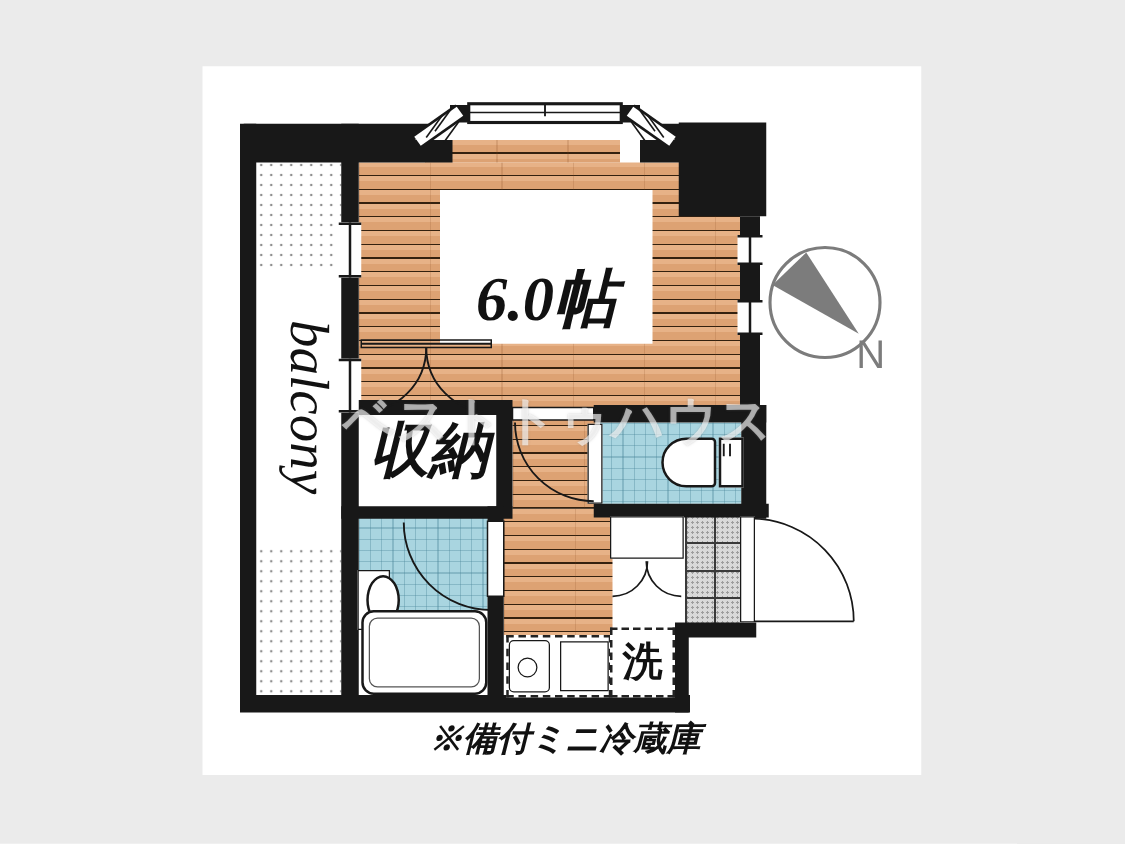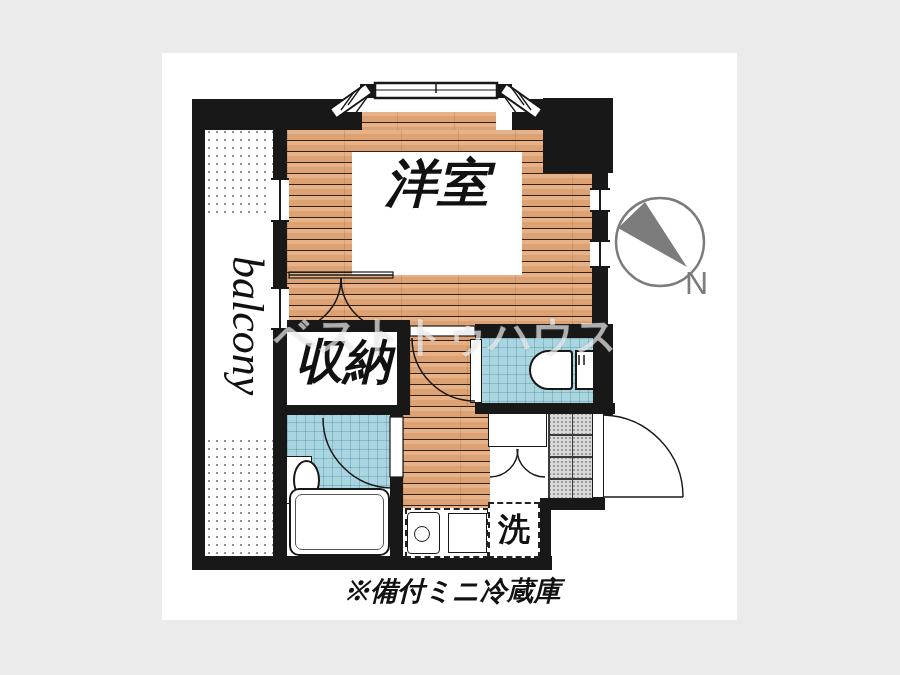--- a/index.html
+++ b/index.html
@@ -74,21 +74,21 @@
   <div class="abs wall" style="left:235px;top:275px;width:13px;height:79px;"></div>
   <div class="abs wall" style="left:111px;top:352px;width:137px;height:10px;"></div>
   <div class="abs wall" style="left:431px;top:271px;width:20px;height:91px;"></div>
   <div class="abs wall" style="left:313px;top:350px;width:140px;height:11px;"></div>
   <div class="abs wall" style="left:228px;top:352px;width:13px;height:12px;"></div>
   <div class="abs wall" style="left:228px;top:424px;width:13px;height:81px;"></div>
   <div class="abs wall" style="left:378px;top:445px;width:65px;height:12px;"></div>
   <div class="abs wall" style="left:378px;top:453px;width:11px;height:64px;"></div>
 
   <div class="abs" style="left:190px;top:99px;width:170px;height:123px;background:#fff;"></div>
-  <div class="abs label-jp" style="left:190px;top:104px;width:170px;font-size:52px;">洋室</div>
+  <div class="abs label-jp" style="left:190px;top:160px;width:170px;font-size:50px;">6.0帖</div>
 
   <div class="abs label-jp" style="left:125px;top:284px;width:112px;font-size:48px;text-align:center;">収納</div>
 
   <div class="abs" style="left:367px;top:297px;width:44px;height:40px;background:#fff;border:2px solid #181818;border-radius:22px 4px 4px 22px;box-sizing:border-box;"></div>
   <div class="abs" style="left:413px;top:297px;width:20px;height:40px;background:#fff;border:2px solid #181818;box-sizing:border-box;"></div>
 
   <div class="abs thinbox" style="left:308px;top:286px;width:12px;height:64px;"></div>
 
   <div class="abs thinbox" style="left:124px;top:403px;width:26px;height:48px;"></div>
   <div class="abs" style="left:131px;top:407px;width:27px;height:40px;background:#fff;border:2px solid #181818;border-radius:50%;box-sizing:border-box;"></div>

